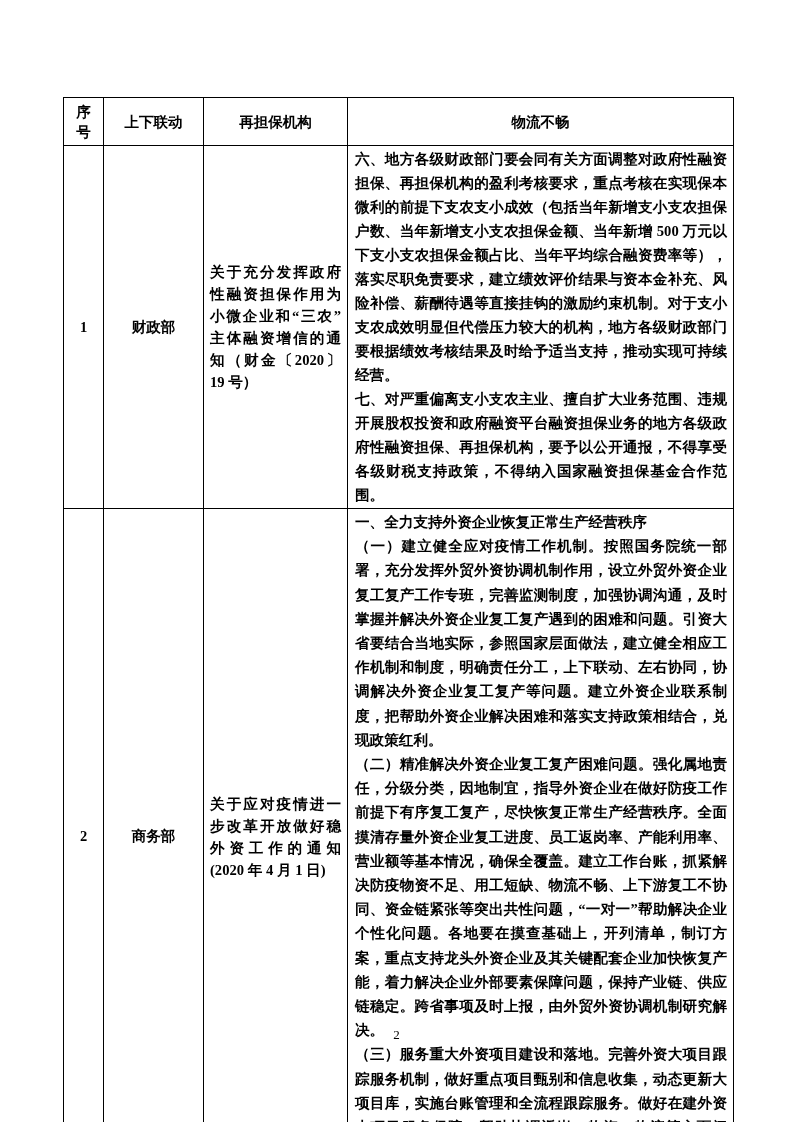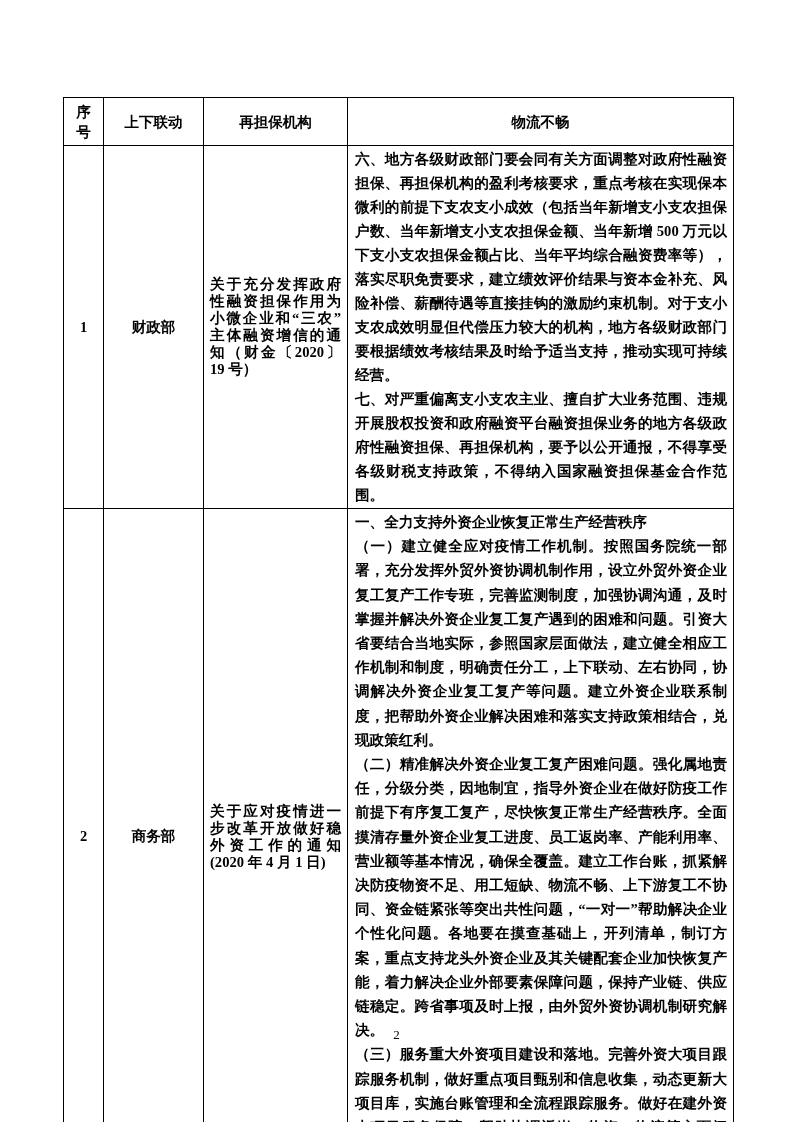--- a/index.html
+++ b/index.html
@@ -43,21 +43,21 @@
   }
   td.c-center {
     text-align: center;
     vertical-align: middle;
     font-size: 14.5px;
     padding: 0 4px;
   }
   td.c-doc {
     vertical-align: middle;
     font-size: 14.6px;
-    line-height: 17px;
+    line-height: 22px;
     padding: 0 6px;
     text-align: justify;
   }
   td.c-content {
     vertical-align: middle;
     font-size: 14.6px;
     padding: 1px 6px 1px 7px;
     text-align: justify;
   }
   td.c-content p { margin: 0; }

